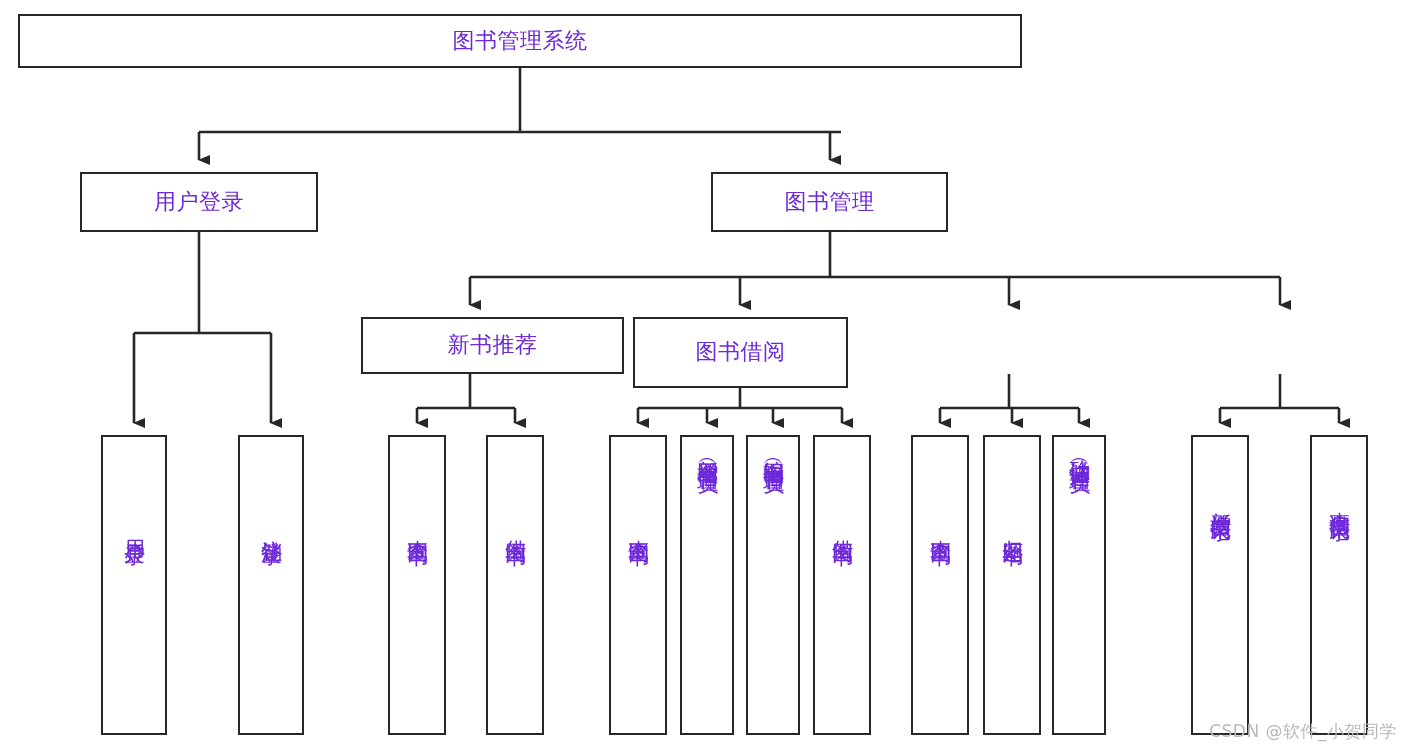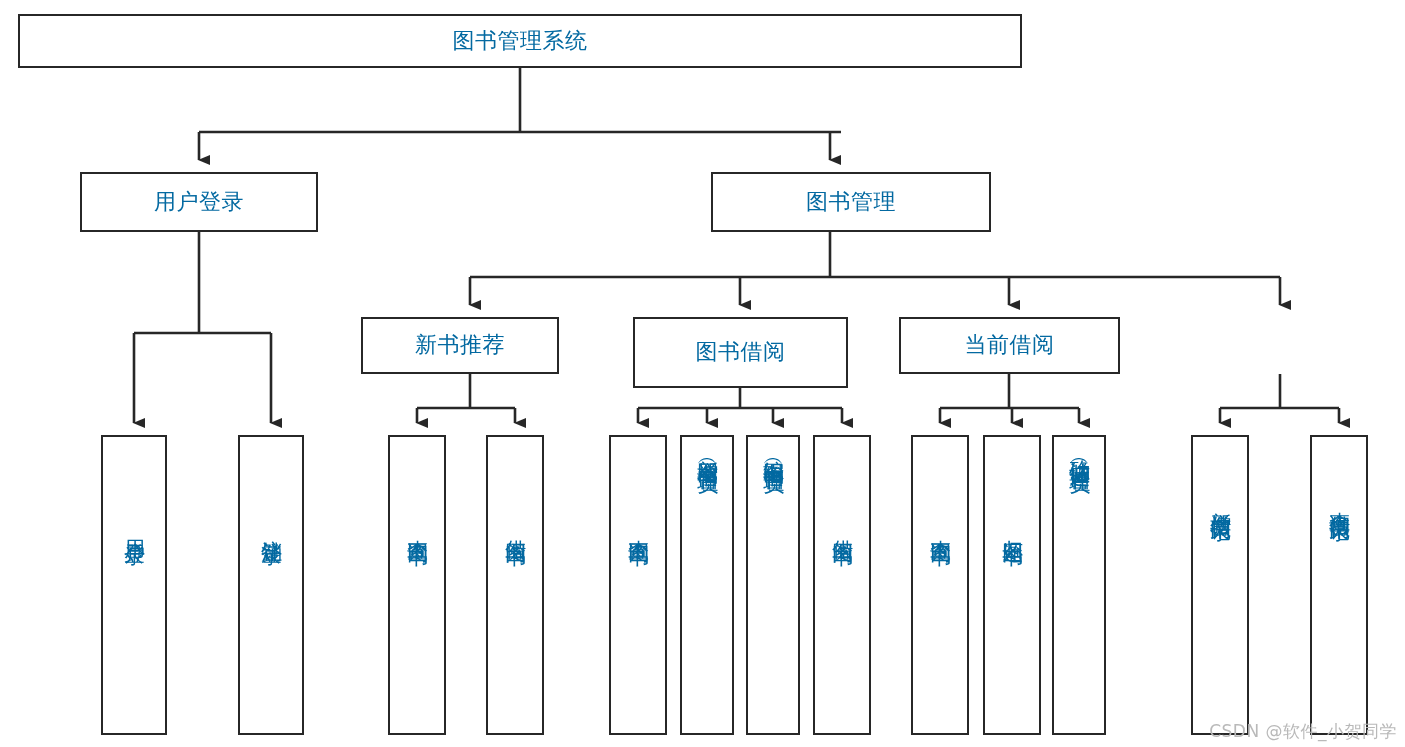--- a/index.html
+++ b/index.html
@@ -26,21 +26,21 @@
     pointer-events: none;
   }
   .node {
     position: absolute;
     box-sizing: border-box;
     border: 2.4px solid #272727;
     background: #ffffff;
     display: flex;
     align-items: center;
     justify-content: center;
-    color: #0369a1;
+    color: #6d28d9;
   }
   .node-h .label {
     font-size: 22px;
     line-height: 1.1;
     letter-spacing: 0.5px;
     white-space: nowrap;
   }
   .node-v {
     align-items: flex-start;
     justify-content: center;
@@ -127,32 +127,29 @@
     </g>
   </svg>
 
   <div class="node node-h" style="left:18px;top:14px;width:1004px;height:54px;">
     <span class="label">图书管理系统</span>
   </div>
 
   <div class="node node-h" style="left:80px;top:172px;width:238px;height:60px;">
     <span class="label">用户登录</span>
   </div>
-  <div class="node node-h" style="left:711px;top:172px;width:280px;height:60px;">
+  <div class="node node-h" style="left:711px;top:172px;width:237px;height:60px;">
     <span class="label">图书管理</span>
   </div>
 
-  <div class="node node-h" style="left:361px;top:317px;width:198px;height:57px;">
+  <div class="node node-h" style="left:361px;top:317px;width:263px;height:57px;">
     <span class="label">新书推荐</span>
   </div>
   <div class="node node-h" style="left:633px;top:317px;width:215px;height:71px;">
     <span class="label">图书借阅</span>
-  </div>
-  <div class="node node-h" style="left:899px;top:317px;width:221px;height:57px;">
-    <span class="label">当前借阅</span>
   </div>
 
   <div class="node node-v mid" style="left:101px;top:435px;width:66px;height:300px;">
     <span class="label">用户登录</span>
   </div>
   <div class="node node-v mid" style="left:238px;top:435px;width:66px;height:300px;">
     <span class="label">注销登录</span>
   </div>
 
   <div class="node node-v mid" style="left:388px;top:435px;width:58px;height:300px;">

